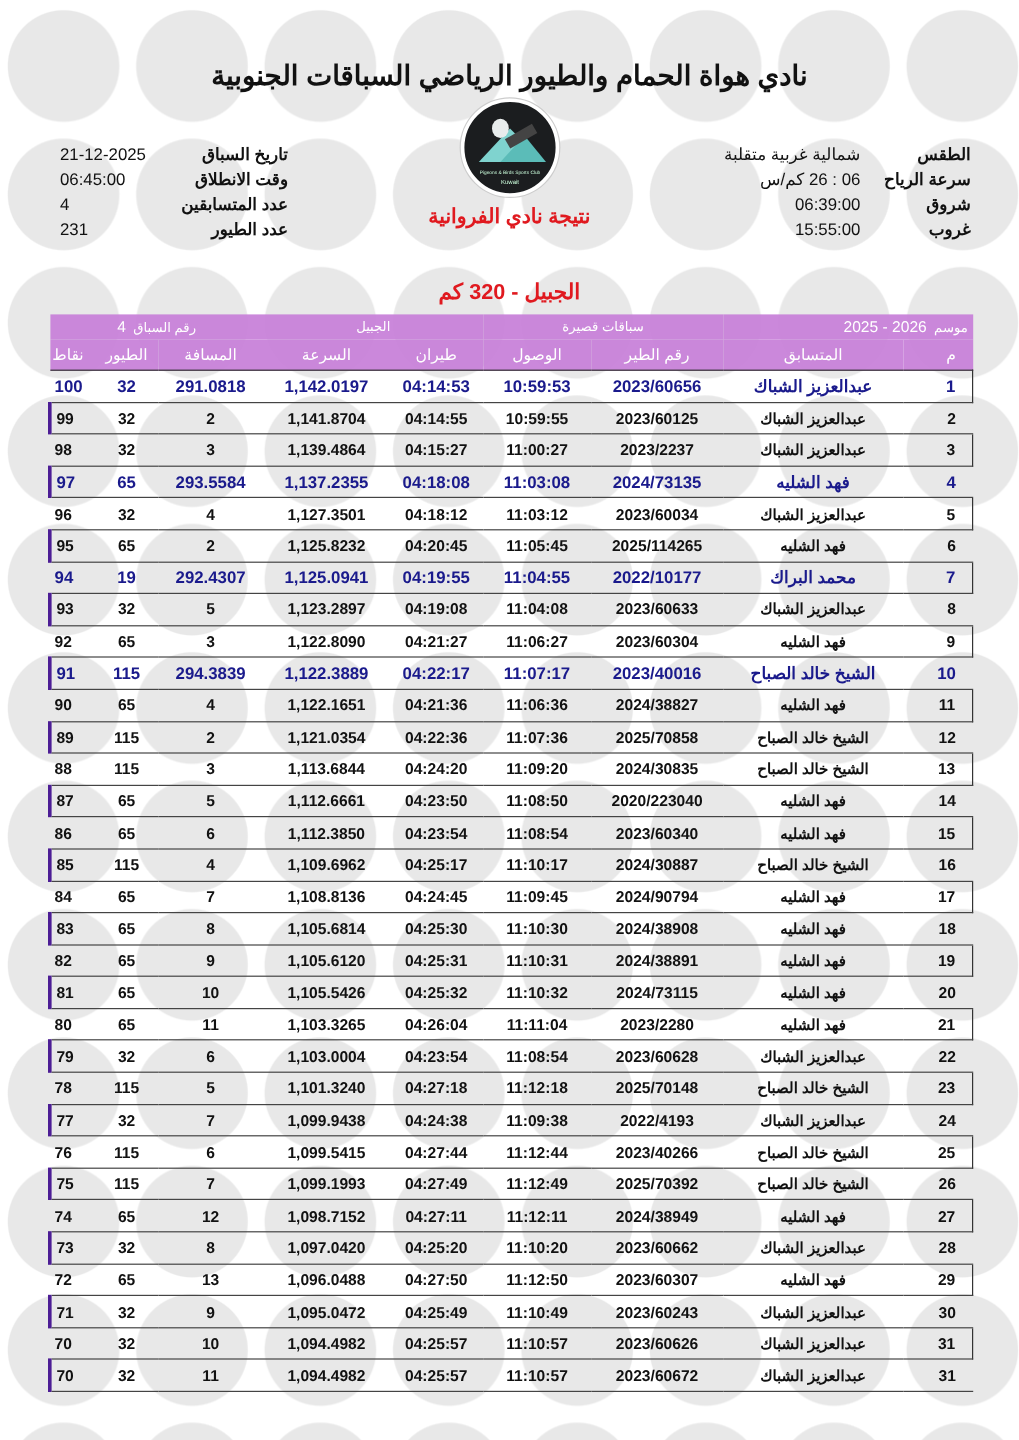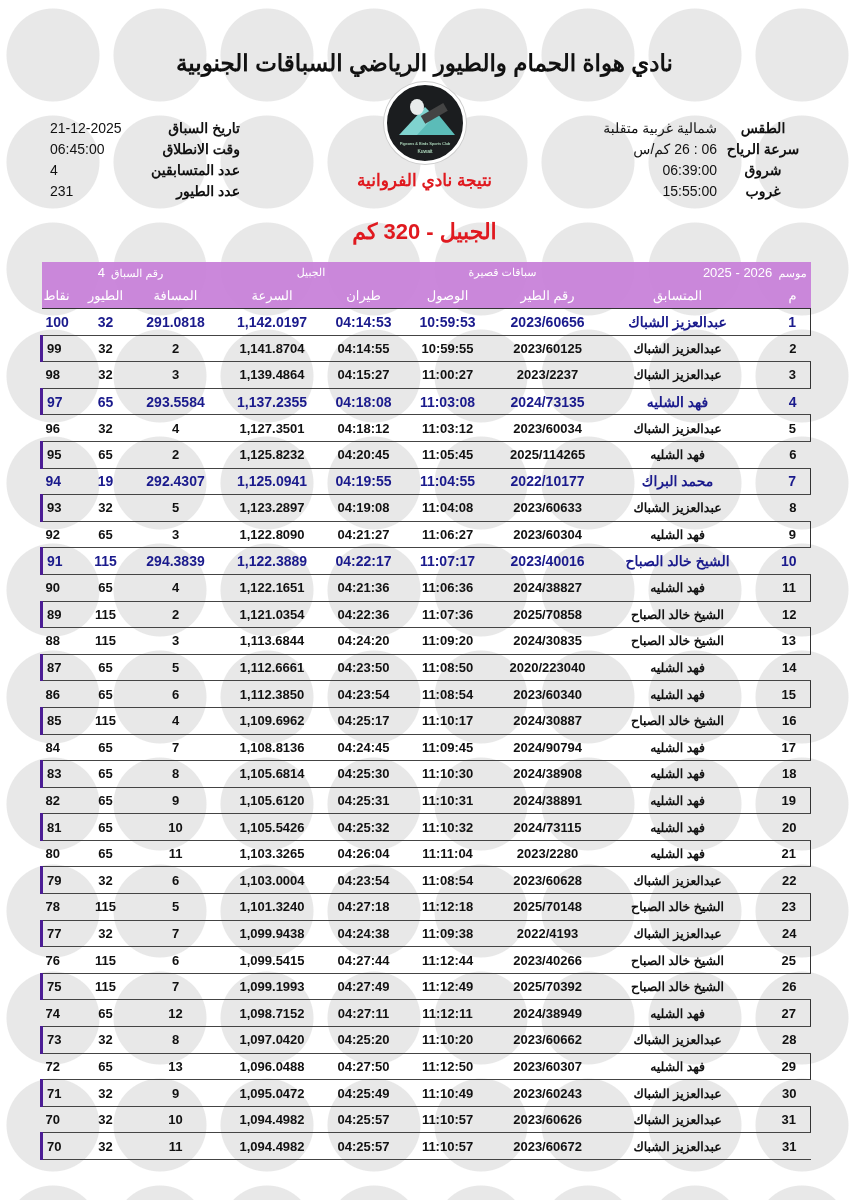--- a/index.html
+++ b/index.html
@@ -27,36 +27,36 @@
     position:absolute; left:384px; top:82px; width:76px; height:76px;
     border-radius:50%; background:#1b1d1f; border:3px solid #fff; box-shadow:0 0 0 1px #ccc;
     overflow:hidden;
   }
   .logo svg { width:76px; height:76px; }
 
   .info-right {
     position:absolute; right:40px; top:118px; direction:rtl; font-size:14px; line-height:21px;
   }
   .info-right .row { display:flex; }
-  .info-right .lbl { width:92px; font-weight:bold;text-align:center; }
+  .info-right .lbl { width:92px; font-weight:bold; }
   .info-right .val { }
   .info-left {
     position:absolute; left:50px; top:118px; direction:rtl; font-size:14px; line-height:21px;
   }
   .info-left .row { display:flex; }
   .info-left .lbl { width:100px; font-weight:bold; }
   .info-left .val { width:90px; text-align:left; direction:ltr; }
 
   .result-title {
     position:absolute; left:0; width:849px; text-align:center; direction:rtl;
     color:#e0191f; font-weight:bold;
   }
   .rt1 { top:170px; font-size:17px; }
   .rt2 { top:192px; font-size:20px; }
-  .rt3 { top:219px; font-size:22px; }
+  .rt3 { top:232px; font-size:18px; }
 
   table.results {
     position:absolute; left:40px; top:262px; width:769px;
     border-collapse:collapse; direction:rtl; table-layout:fixed;
   }
   .results th, .results td { padding:0; text-align:center; white-space:nowrap; }
   .hdr1 th {
     background:rgba(199,126,216,0.92); color:#fff; font-weight:normal;
     font-size:11px; height:21px;
   }

